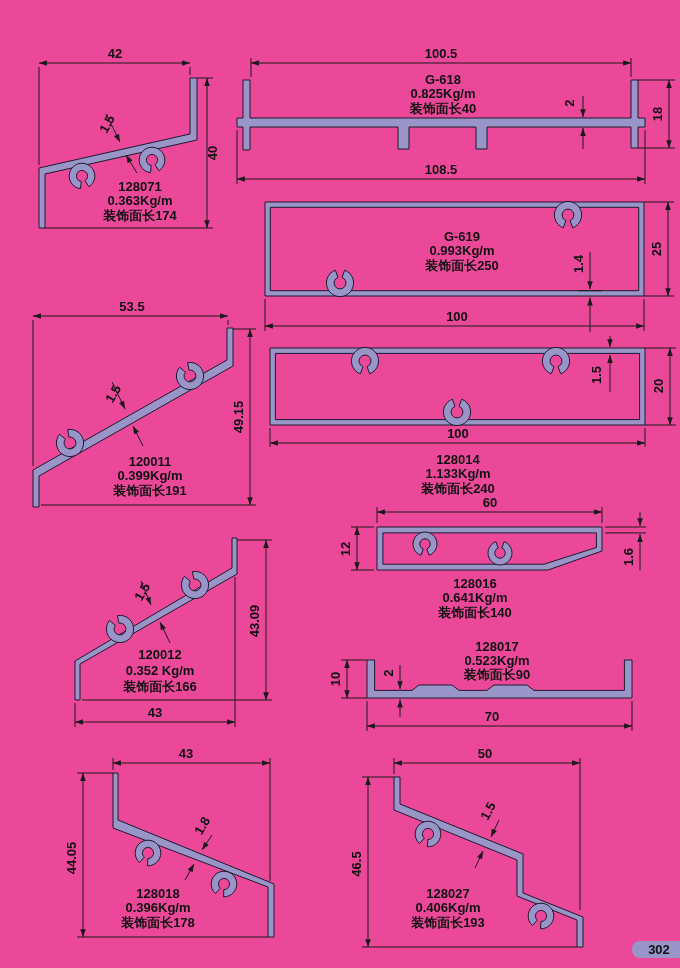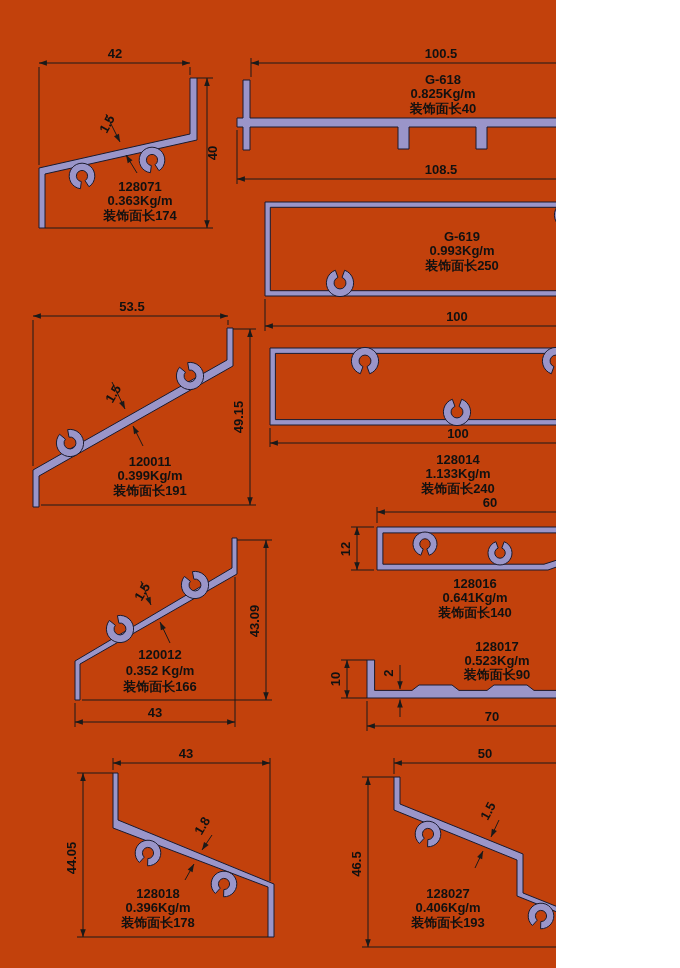--- a/index.html
+++ b/index.html
@@ -1,16 +1,16 @@
 <!DOCTYPE html>
 <html><head>
 <meta charset="utf-8">
 <style>
   html,body{margin:0;padding:0;background:#ffffff;}
-  .page{position:relative;width:556px;height:968px;background:#c2410c;overflow:hidden;
+  .page{position:relative;width:680px;height:968px;background:#ec4899;overflow:hidden;
         font-family:"Liberation Sans",sans-serif;}
   svg{display:block;}
   .pf{fill:#9a95c9;stroke:#1a1a2e;stroke-width:1;}
   .dln{stroke:#1a1a1a;stroke-width:1;fill:none;}
   .dimtxt{font-family:"Liberation Sans",sans-serif;font-size:13px;font-weight:bold;
           fill:#111;text-anchor:middle;}
   .lbltxt{font-family:"Liberation Sans",sans-serif;font-size:13px;font-weight:bold;
           fill:#111;text-anchor:middle;}
   .badgetxt{font-family:"Liberation Sans",sans-serif;font-size:13px;font-weight:bold;
           fill:#111;text-anchor:middle;}

